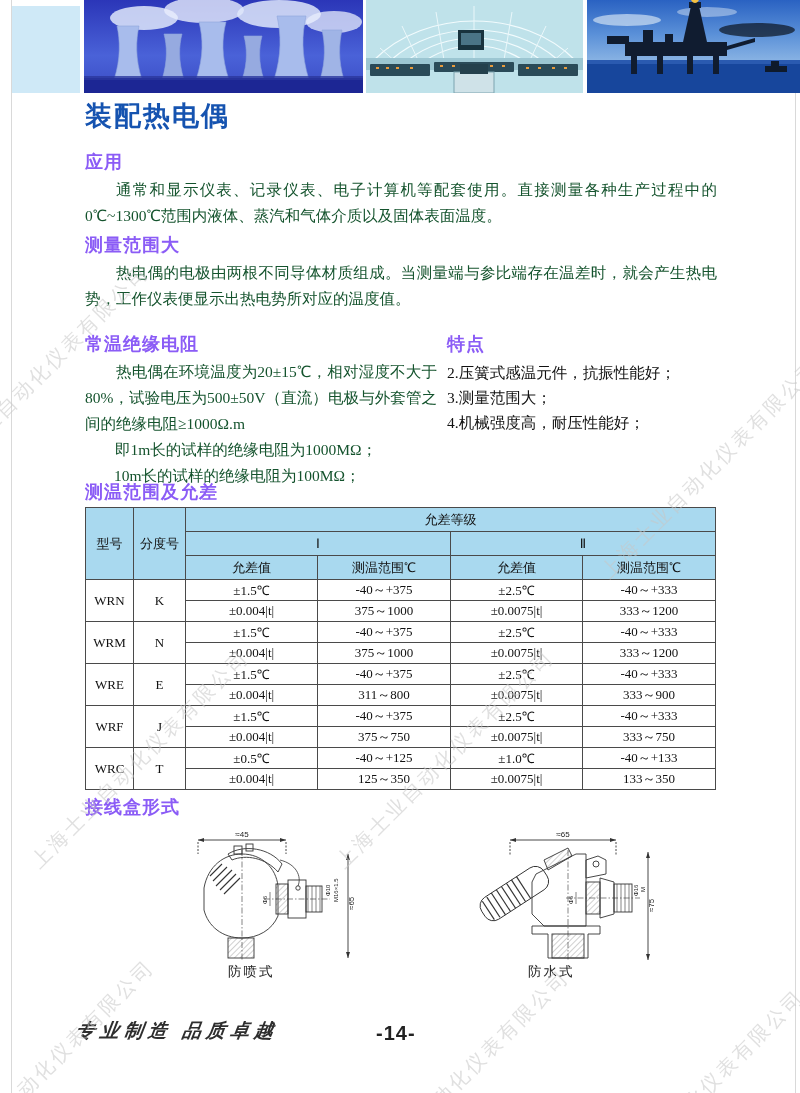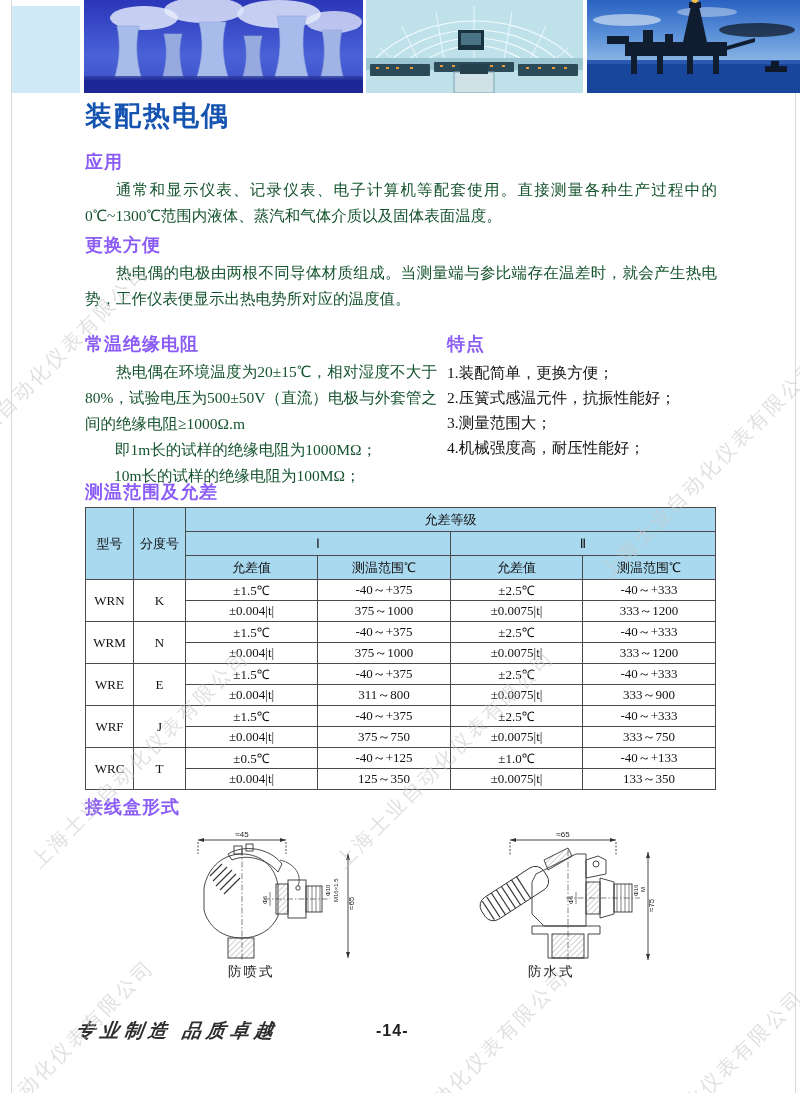--- a/index.html
+++ b/index.html
@@ -31,21 +31,21 @@
   table.tol th,table.tol td{border:1px solid #4a4a4a;text-align:center;padding:0 2px;
             font-weight:normal;color:#111;}
   table.tol th{background:#a9d9ef;height:23px;}
   table.tol td{background:#ffffff;height:20px;}
   
   .draw{position:absolute;z-index:2;}
   .cap{position:absolute;z-index:2;font-size:13.5px;color:#222;letter-spacing:2px;}
   
   .slogan{left:76px;top:1018px;font-family:"Liberation Sans",sans-serif;font-weight:bold;
           font-style:italic;font-size:19px;letter-spacing:5px;color:#2e2e2e;transform:skewX(-8deg);}
-  .pagenum{left:376px;top:1022px;font-size:16px;font-weight:bold;color:#222;
+  .pagenum{left:376px;top:1022px;font-size:20px;font-weight:bold;color:#222;
            font-family:"Liberation Sans",sans-serif;letter-spacing:1px;}
   svg text{font-family:"Liberation Sans",sans-serif;}
 </style>
 </head>
 <body>
 
 <div class="page">
 
   <div class="edge" style="left:11px;"></div>
   <div class="edge" style="left:795px;"></div>
@@ -169,31 +169,30 @@
   <div class="wm" style="left:330px;top:855px;">上海士业自动化仪表有限公司</div>
   <div class="wm" style="left:-70px;top:1165px;">上海士业自动化仪表有限公司</div>
   <div class="wm" style="left:345px;top:1175px;">上海士业自动化仪表有限公司</div>
   <div class="wm" style="left:580px;top:1195px;">上海士业自动化仪表有限公司</div>
 
   <div class="abs title">装配热电偶</div>
 
   <div class="abs h2" style="left:85px;top:150px;">应用</div>
   <div class="abs body-text indent" style="left:85px;top:177px;width:632px;">通常和显示仪表、记录仪表、电子计算机等配套使用。直接测量各种生产过程中的0℃~1300℃范围内液体、蒸汽和气体介质以及固体表面温度。</div>
 
-  <div class="abs h2" style="left:85px;top:233px;">更换方便</div>
+  <div class="abs h2" style="left:85px;top:233px;">测量范围大</div>
   <div class="abs body-text indent" style="left:85px;top:260px;width:632px;">热电偶的电极由两根不同导体材质组成。当测量端与参比端存在温差时，就会产生热电势，工作仪表便显示出热电势所对应的温度值。</div>
 
   <div class="abs h2" style="left:85px;top:332px;">常温绝缘电阻</div>
   <div class="abs body-text indent" style="left:85px;top:359px;width:352px;">热电偶在环境温度为20±15℃，相对湿度不大于80%，试验电压为500±50V（直流）电极与外套管之间的绝缘电阻≥1000Ω.m</div>
   <div class="abs body-text" style="left:115px;top:437px;width:330px;">即1m长的试样的绝缘电阻为1000MΩ；</div>
   <div class="abs body-text" style="left:108px;top:463px;width:330px;margin-left:6px;">10m长的试样的绝缘电阻为100MΩ；</div>
 
   <div class="abs h2" style="left:447px;top:332px;">特点</div>
   <ul class="abs feat" style="left:447px;top:360px;width:280px;">
-    <li>1.装配简单，更换方便；</li>
     <li>2.压簧式感温元件，抗振性能好；</li>
     <li>3.测量范围大；</li>
     <li>4.机械强度高，耐压性能好；</li>
   </ul>
 
   <div class="abs h2" style="left:85px;top:480px;">测温范围及允差</div>
   <table class="tol abs" id="tol-table" style="left:85px;top:507px;">
       <colgroup>
         <col style="width:48px">
         <col style="width:52px">

